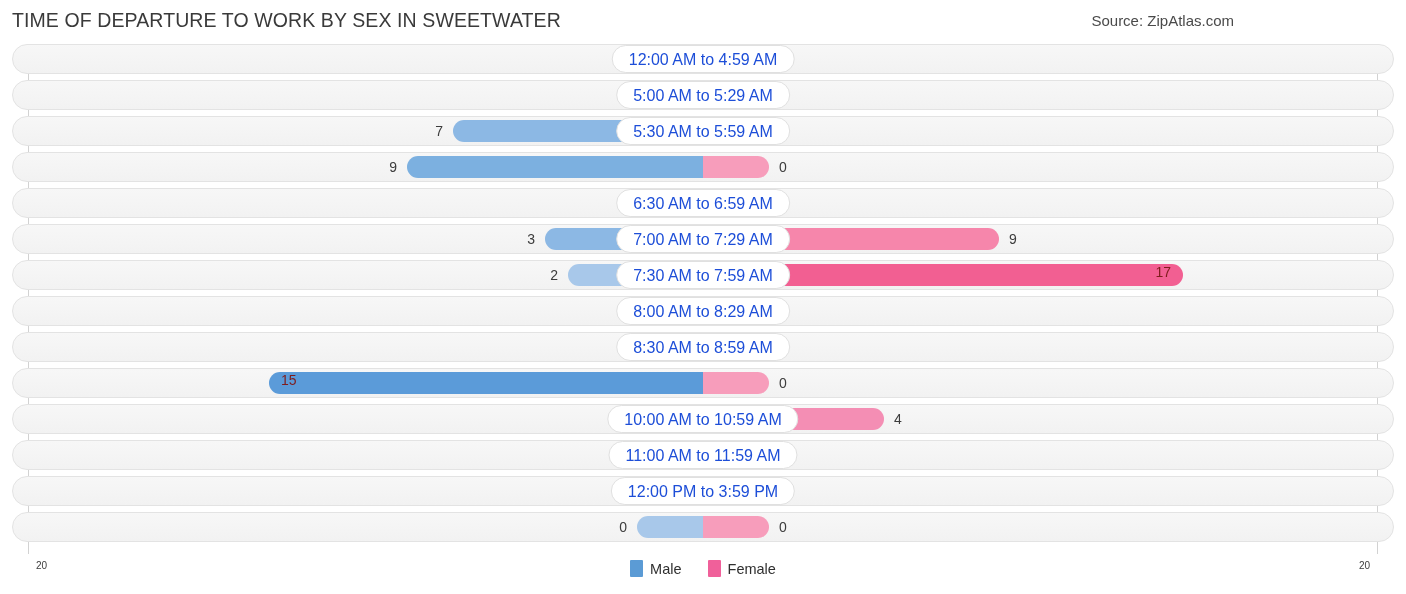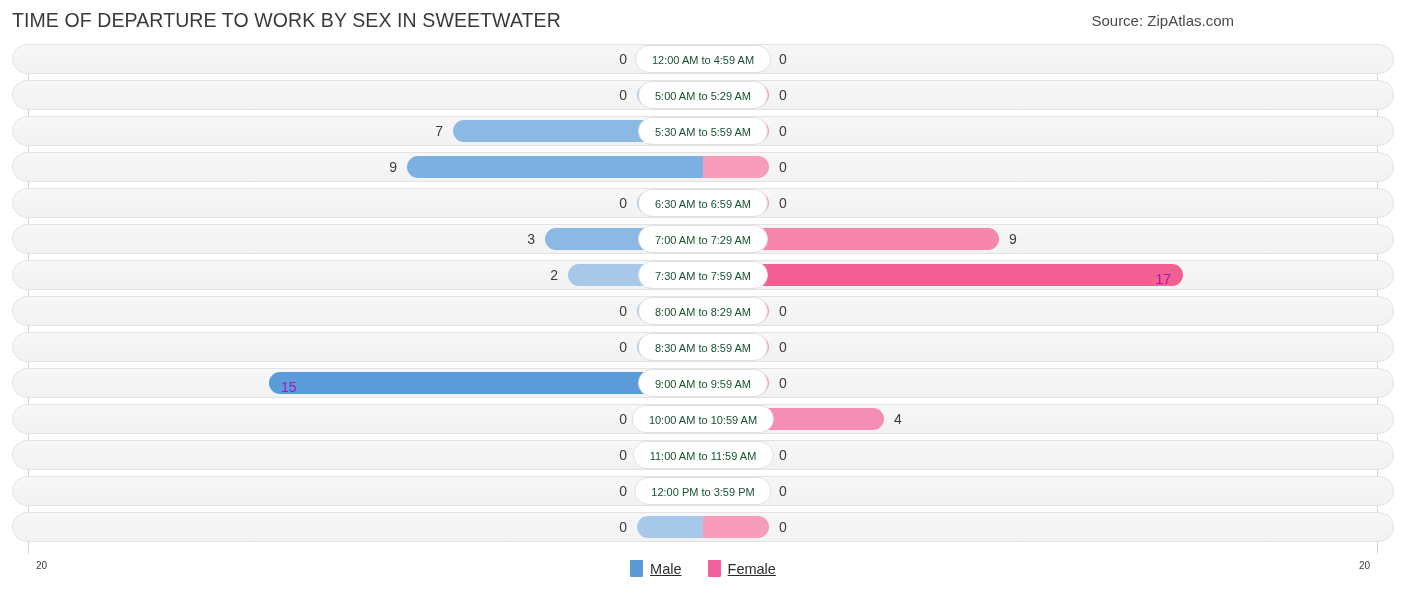--- a/index.html
+++ b/index.html
@@ -108,43 +108,43 @@
     color: #3c3c3c;
     line-height: 18px;
     white-space: nowrap;
   }
   .val.male-val   { text-align: right; }
   .val.female-val { text-align: left; }
 
   
   .val-in {
     position: absolute;
-    top: 10px;
+    top: 3px;
     font-size: 14px;
-    color: #a21caf;
+    color: #7f1d1d;
     line-height: 18px;
     white-space: nowrap;
   }
   .val-in.male-in   { text-align: left; }
   .val-in.female-in { text-align: right; }
 
   
   .pill {
     position: absolute;
     left: 50%;
     transform: translateX(-50%);
     top: 1px;
     height: 28px;
     line-height: 28px;
     padding: 0 16px;
     background: #ffffff;
     border: 1px solid #e0e0e0;
     border-radius: 14px;
-    font-size: 11px;
-    color: #14532d;
+    font-size: 16px;
+    color: #1d4ed8;
     white-space: nowrap;
     text-align: center;
     box-sizing: border-box;
   }
 
   
   .footer {
     position: absolute;
     left: 0;
     top: 554px;
@@ -162,21 +162,20 @@
 
   .legend {
     position: absolute;
     left: 0;
     top: 6px;
     width: 1406px;
     display: flex;
     justify-content: center;
     align-items: center;
     gap: 26px;
-    text-decoration: underline;
   }
   .legend-item {
     display: flex;
     align-items: center;
     gap: 7px;
     font-size: 14.5px;
     color: #2f2f2f;
   }
   .swatch {
     width: 13px;
@@ -267,21 +266,20 @@
         <div class="bar female" style="width: 66px; background: rgb(247, 157, 187);"></div>
         <div class="val female-val" style="left: 779px;">0</div>
         <div class="pill">8:30 AM to 8:59 AM</div>
       </div>
       <div class="row">
         <div class="track"></div>
         <div class="bar male" style="width: 434px; background: rgb(91, 155, 217);"></div>
         <div class="val-in male-in" style="left: 281px;">15</div>
         <div class="bar female" style="width: 66px; background: rgb(247, 157, 187);"></div>
         <div class="val female-val" style="left: 779px;">0</div>
-        <div class="pill">9:00 AM to 9:59 AM</div>
       </div>
       <div class="row">
         <div class="track"></div>
         <div class="bar male" style="width: 66px; background: rgb(168, 200, 234);"></div>
         <div class="val male-val" style="left: 567px; width: 60px;">0</div>
         <div class="bar female" style="width: 181px; background: rgb(244, 142, 180);"></div>
         <div class="val female-val" style="left: 894px;">4</div>
         <div class="pill">10:00 AM to 10:59 AM</div>
       </div>
       <div class="row">

